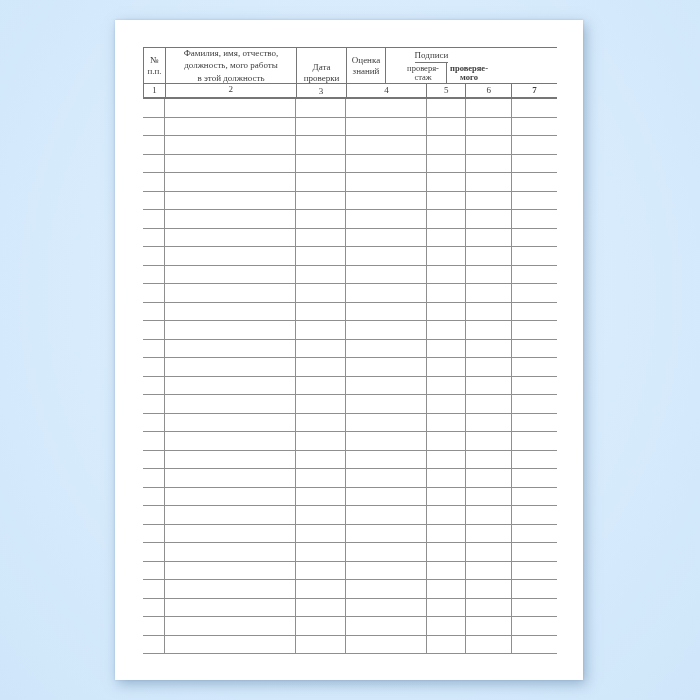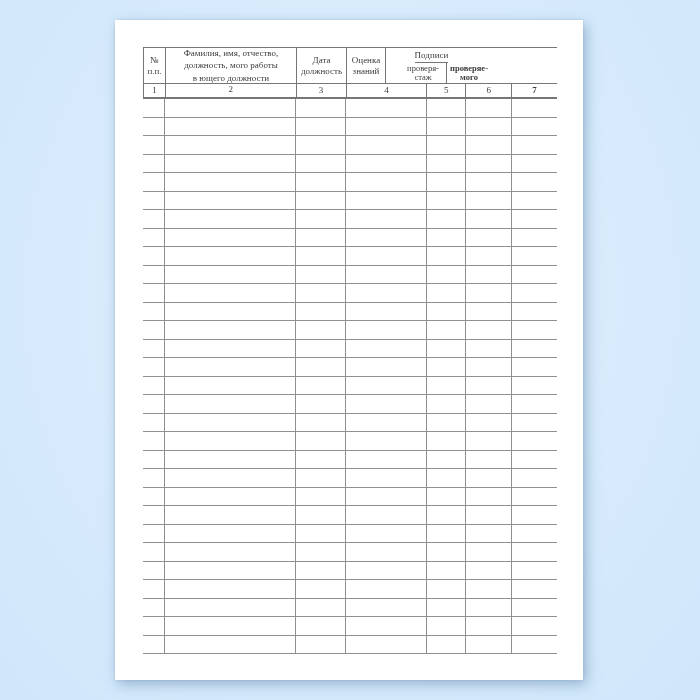--- a/index.html
+++ b/index.html
@@ -34,21 +34,21 @@
     box-sizing: border-box;
     display: flex;
     flex-direction: column;
     align-items: center;
     justify-content: center;
     text-align: center;
     overflow: hidden;
   }
   .c1 { width: 22px; }
   .c2 { width: 131px; justify-content: space-between; }
-  .c3 { width: 50px; }
+  .c3 { width: 50px; justify-content: flex-end; }
   .c4 { width: 81px; }
   .c5 { width: 39px; align-items: center; }
   .c6 { width: 46px; }
   .c7 { width: 45px; font-weight: bold; }
   .sig-group { width: 91px; box-sizing: border-box; display: flex; flex-direction: column; align-items: center; }
 
   
   .header-box {
     border-top: 1.5px solid #767676;
     border-left: 1.5px solid #767676;
@@ -104,25 +104,25 @@
 
     <div class="header-box">
       <div class="header-row">
         <div class="cell c1">
           <span>№</span>
           <span>п.п.</span>
         </div>
         <div class="cell c2">
           <span>Фамилия, имя, отчество,</span>
           <span>должность, мого работы</span>
-          <span>в ющего должности</span>
+          <span>в этой должность</span>
         </div>
         <div class="cell c3">
           <span>Дата</span>
-          <span>должность</span>
+          <span>проверки</span>
         </div>
         <div class="cell c5">
           <span>Оценка</span>
           <span>знаний</span>
         </div>
         <div class="sig-group">
           <div class="sig-title">Подписи</div>
           <div class="sig-subs">
             <div class="cell c6">
               <span>проверя-</span>

